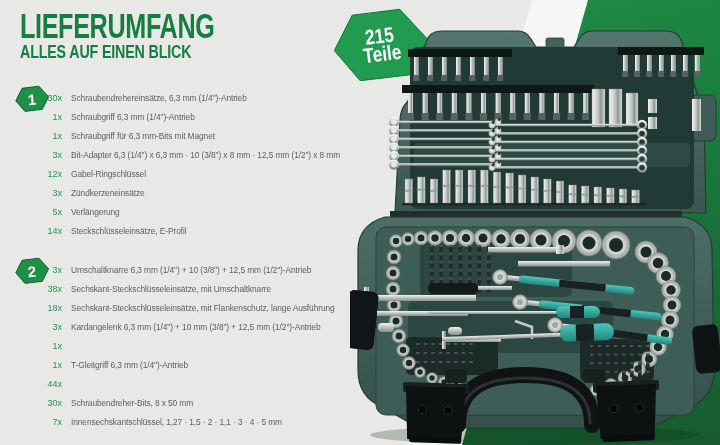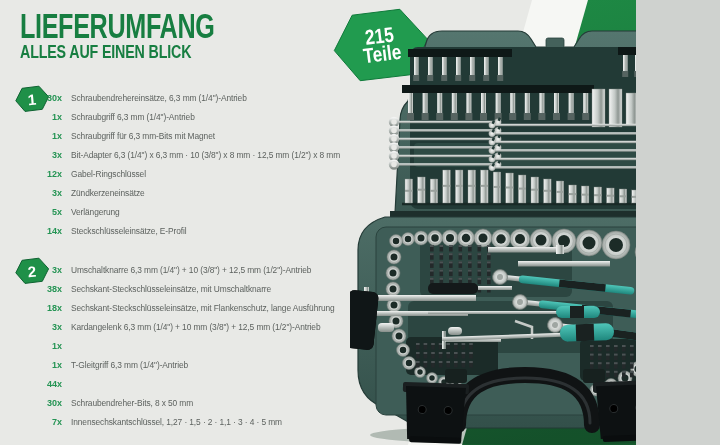--- a/index.html
+++ b/index.html
@@ -1,35 +1,35 @@
 <!DOCTYPE html>
 <html><head>
 <meta charset="utf-8">
 <style>
   html,body{margin:0;padding:0;background:#cfd2cf;}
-  .canvas{position:relative;width:636px;height:445px;overflow:hidden;
+  .canvas{position:relative;width:720px;height:445px;overflow:hidden;
     background:#e8e9e6;font-family:"Liberation Sans",sans-serif;}
   .bg-shape{position:absolute;inset:0;}
   .stripe-white{background:#f6f7f4;clip-path:polygon(532px 0,592px 0,468px 445px,408px 445px);}
   .wedge-green{background:linear-gradient(168deg,#209349 0%,#1b7c3e 45%,#175a2e 100%);
     clip-path:polygon(588px 0,720px 0,720px 445px,462px 445px);}
   .page-title{position:absolute;left:20px;top:6px;color:#177e41;font-weight:700;
     font-size:35px;letter-spacing:-.5px;transform:scaleX(.72);transform-origin:0 0;white-space:nowrap;}
   .page-subtitle{position:absolute;left:20px;top:41px;color:#177e41;font-weight:700;
     font-size:19px;letter-spacing:-.2px;transform:scaleX(.75);transform-origin:0 0;white-space:nowrap;}
   .hex215{position:absolute;left:332px;top:3px;width:98px;height:84px;}
   .hex215 svg{position:absolute;inset:0;}
   .hex215 .txt{position:absolute;inset:0;display:flex;flex-direction:column;align-items:center;
     justify-content:center;transform:rotate(-7deg);color:#fff;font-weight:700;font-size:21px;line-height:18px;}
   .hex215 .txt span{display:inline-block;transform:scaleX(.82);}
   .list{position:absolute;left:20px;width:350px;}
   .list-1{top:88px;}
   .list-2{top:260px;}
   .row{display:flex;height:19px;align-items:center;white-space:nowrap;}
-  .qty{width:42px;text-align:right;color:#259454;font-weight:700;font-size:9px;flex:0 0 42px;}
+  .qty{width:42px;text-align:right;color:#259454;font-weight:400;font-size:9px;flex:0 0 42px;}
   .lbl{padding-left:9px;color:#5d625f;font-size:8.4px;letter-spacing:-.1px;text-align:center;}
   .numbadge{position:absolute;left:15px;width:34px;height:30px;}
   .numbadge svg{position:absolute;inset:0;}
   .numbadge .n{position:absolute;inset:0;display:flex;align-items:center;justify-content:center;
     color:#fff;font-weight:700;font-size:15px;transform:rotate(-5deg);}
   .nb1{top:84px;} .nb2{top:256px;}
   .case-wrap{position:absolute;left:350px;top:25px;width:370px;height:420px;}
 </style>
 </head>
 <body>

